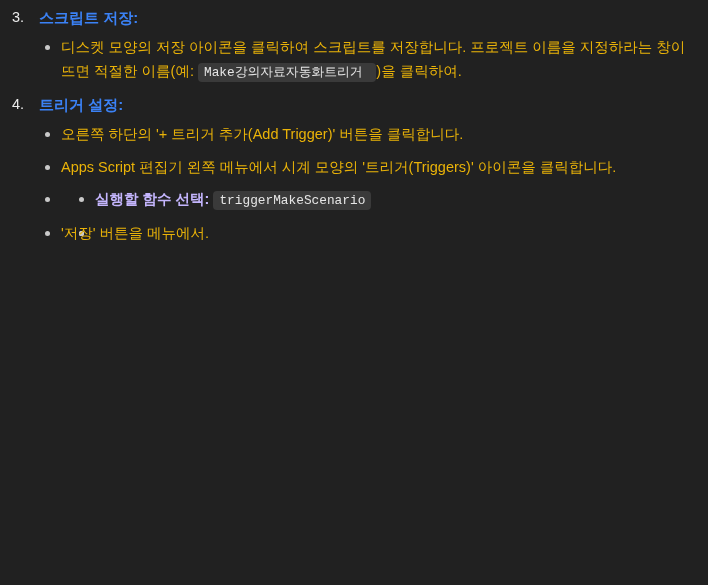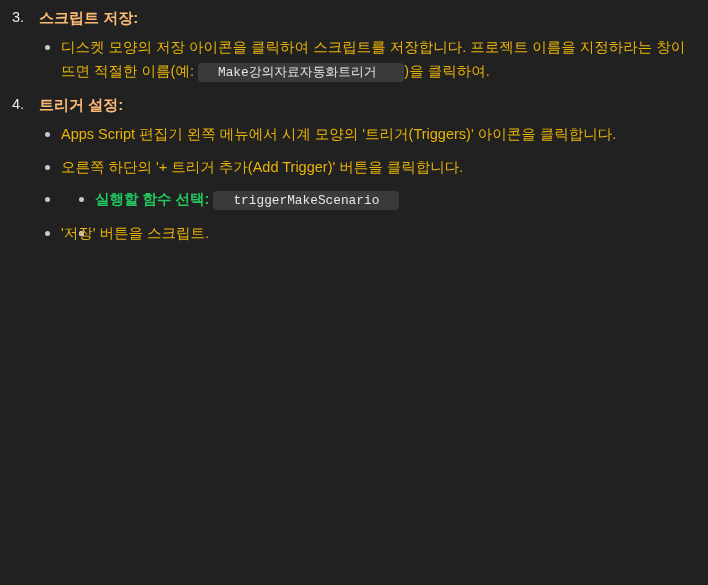--- a/index.html
+++ b/index.html
@@ -34,21 +34,21 @@
   }
   ol.top-list > li > .num {
     position: absolute;
     left: 6px;
     top: 0;
     color: #ececec;
     font-size: 14.5px;
   }
   .item-title {
     font-weight: bold;
-    color: #fdba74;
+    color: #3b82f6;
     font-size: 15px;
   }
 
   ul.bullets {
     list-style: none;
     margin: 6px 0 0 0;
     padding: 0;
   }
   ul.bullets > li {
     position: relative;
@@ -67,47 +67,47 @@
   ul.bullets.nested {
     margin-top: 8px;
     margin-left: 12px;
   }
   ul.bullets.nested > li {
     margin-bottom: 10px;
   }
 
   .bold {
     font-weight: bold;
-    color: #22c55e;
+    color: #c4b5fd;
   }
   code {
     font-family: "Liberation Mono", "DejaVu Sans Mono", monospace;
     background: #3a3a3a;
     color: #e6e6e6;
     border-radius: 4px;
-    padding: 2px 20px;
+    padding: 2px 6px;
     font-size: 12.8px;
     white-space: pre;
   }
   .txt { color: #eab308; }
   .sp { display: inline; }
 </style>
 </head>
 <body>
 
 <div class="page">
   <ol class="top-list" id="root">
       <li><span class="num">3.</span><span class="item-title">스크립트 저장:</span><ul class="bullets">
           <li><span class="dot"></span><span class="sp"><span class="txt">디스켓 모양의 저장 아이콘을 클릭하여 스크립트를 저장합니다. 프로젝트 이름을 지정하라는 창이 뜨면 적절한 이름(예: </span><code>Make강의자료자동화트리거 </code><span class="txt">)을 클릭하여.</span></span></li>
         </ul></li>
       <li><span class="num">4.</span><span class="item-title">트리거 설정:</span><ul class="bullets">
+          <li><span class="dot"></span><span class="sp"><span class="txt">오른쪽 하단의 '+ 트리거 추가(Add Trigger)' 버튼을 클릭합니다.</span></span></li>
           <li><span class="dot"></span><span class="sp"><span class="txt">Apps Script 편집기 왼쪽 메뉴에서 시계 모양의 '트리거(Triggers)' 아이콘을 클릭합니다.</span></span></li>
-          <li><span class="dot"></span><span class="sp"><span class="txt">오른쪽 하단의 '+ 트리거 추가(Add Trigger)' 버튼을 클릭합니다.</span></span></li>
           <li><span class="dot"></span><ul class="bullets nested">
               <li><span class="dot"></span><span class="sp"><span class="bold">실행할 함수 선택:</span><span class="txt"> </span><code>triggerMakeScenario</code></span></li>
               <li><span class="dot"></span></li>
               <li><span class="dot"></span></li>
               <li><span class="dot"></span></li>
             </ul></li>
-          <li><span class="dot"></span><span class="sp"><span class="txt">'저장' 버튼을 스크립트.</span></span></li>
+          <li><span class="dot"></span><span class="sp"><span class="txt">'저장' 버튼을 메뉴에서.</span></span></li>
         </ul></li>
     </ol>
 </div>
 
 </body></html>

